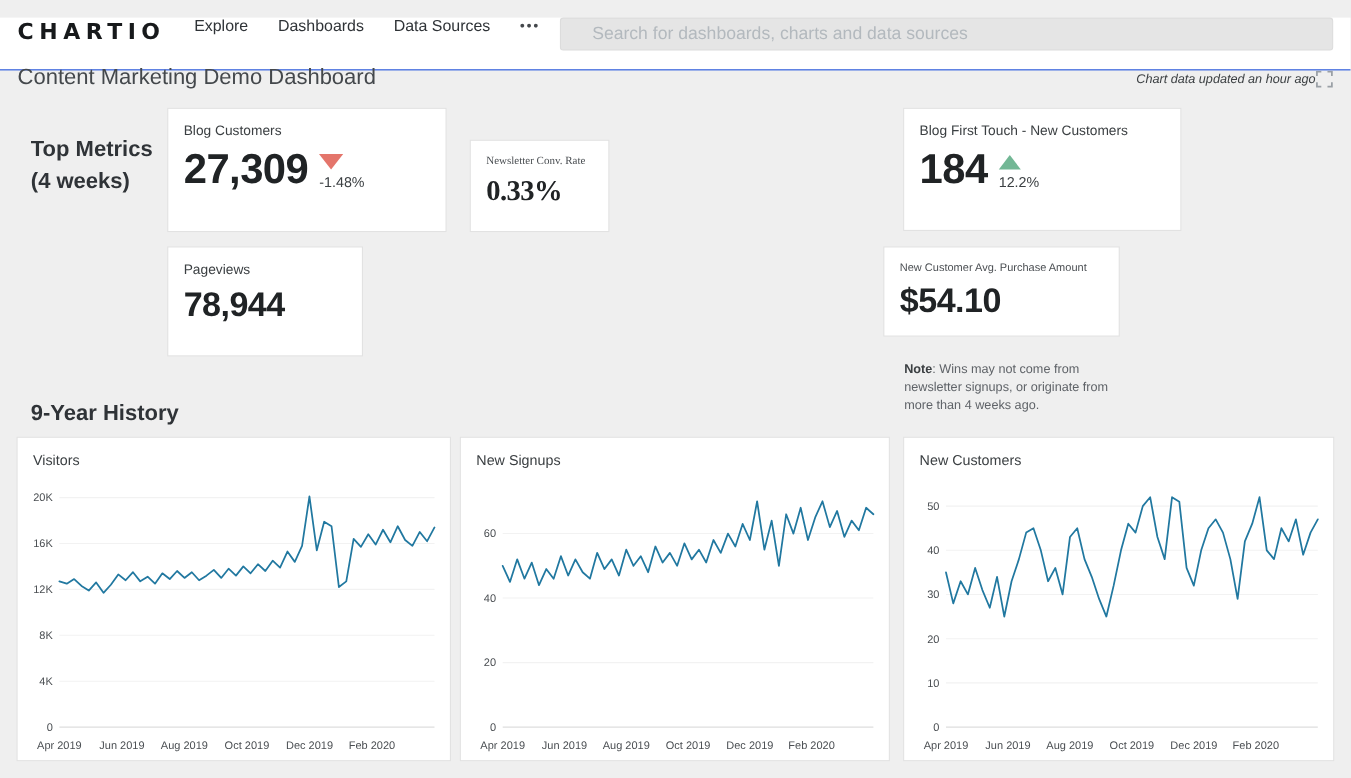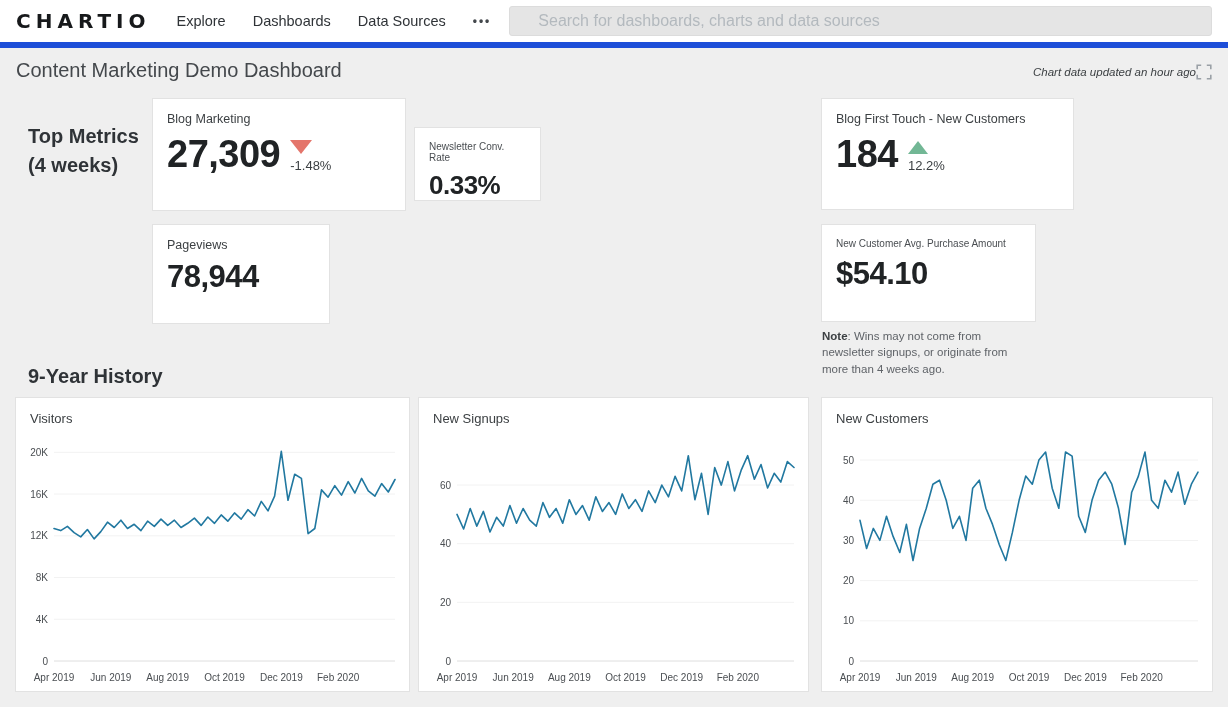--- a/index.html
+++ b/index.html
@@ -4,23 +4,23 @@
 <style>
   * { margin:0; padding:0; box-sizing:border-box; }
   body { font-family: "Liberation Sans", sans-serif; background:#e9e9e9; }
   #app {
     position:relative; width:1228px; height:707px;
     background:#efefef; overflow:hidden;
   }
 
   
   .navbar {
-    position:absolute; top:0; left:0; right:0; height:48px;
-    background:#ffffff; border-bottom:6px solid #1d4ed8;
-    display:flex; align-items:center; padding:0 16px;
+    position:absolute; top:16px; left:0; right:0; height:48px;
+    background:#ffffff; border-bottom:1px solid #1d4ed8;
+    display:flex; align-items:flex-start; padding:0 16px;
   }
   .logo {
     font-family:"DejaVu Sans", sans-serif; font-weight:bold;
     font-size:20px; letter-spacing:5px; color:#17191b;
     margin-right:26px; cursor:pointer; white-space:nowrap;
   }
   .nav-link {
     font-size:14.5px; color:#2f3337; margin-right:27px; cursor:pointer; white-space:nowrap;
   }
   .nav-more {
@@ -66,25 +66,25 @@
   }
   .metric-value.mid { font-size:31px; }
   .metric-value.sm  { font-size:26px; margin-top:9px; }
   .delta { display:flex; flex-direction:column; align-items:flex-start; gap:4px; padding-bottom:0px; }
   .tri { width:0; height:0; display:block; }
   .tri-down { border-left:11px solid transparent; border-right:11px solid transparent; border-top:14px solid #e4756b; }
   .tri-up   { border-left:10px solid transparent; border-right:10px solid transparent; border-bottom:13px solid #72b795; }
   .delta-text { font-size:13px; color:#3c4043; }
 
   #card-blog-visitors { left:153px; top:99px;  width:252px; height:111px; }
-  #card-conv-rate     { left:415px; top:128px; width:125px; height:72px; }
+  #card-conv-rate     { left:428px; top:128px; width:125px; height:82px;font-family:Liberation Serif, serif; }
   #card-signups       { left:533px; top:99px;  width:250px; height:111px; }
   #card-new-customers { left:822px; top:99px;  width:251px; height:110px; }
   #card-pageviews     { left:153px; top:225px; width:176px; height:98px; }
-  #card-avg-purchase  { left:822px; top:225px; width:213px; height:96px; }
+  #card-avg-purchase  { left:804px; top:225px; width:213px; height:80px; }
 
   .note {
     position:absolute; left:822px; top:328px; width:205px;
     font-size:11.5px; color:#5f6368; line-height:1.42;
   }
   .note b { color:#3c4043; }
 
   
   .chart-card {
     position:absolute; top:398px; height:293px; background:#ffffff;
@@ -125,21 +125,21 @@
       </g>
     </svg>
   </div>
 
   <div id="top-metrics-heading" class="section-heading">
     <div>Top Metrics</div>
     <div>(4 weeks)</div>
   </div>
 
   <div id="card-blog-visitors" class="card">
-    <div class="card-title">Blog Marketing</div>
+    <div class="card-title">Blog Customers</div>
     <div class="metric-row">
       <div class="metric-value">27,309</div>
       <div class="delta">
         <span class="tri tri-down"></span>
         <span class="delta-text">-1.48%</span>
       </div>
     </div>
   </div>
 
   <div id="card-conv-rate" class="card">

